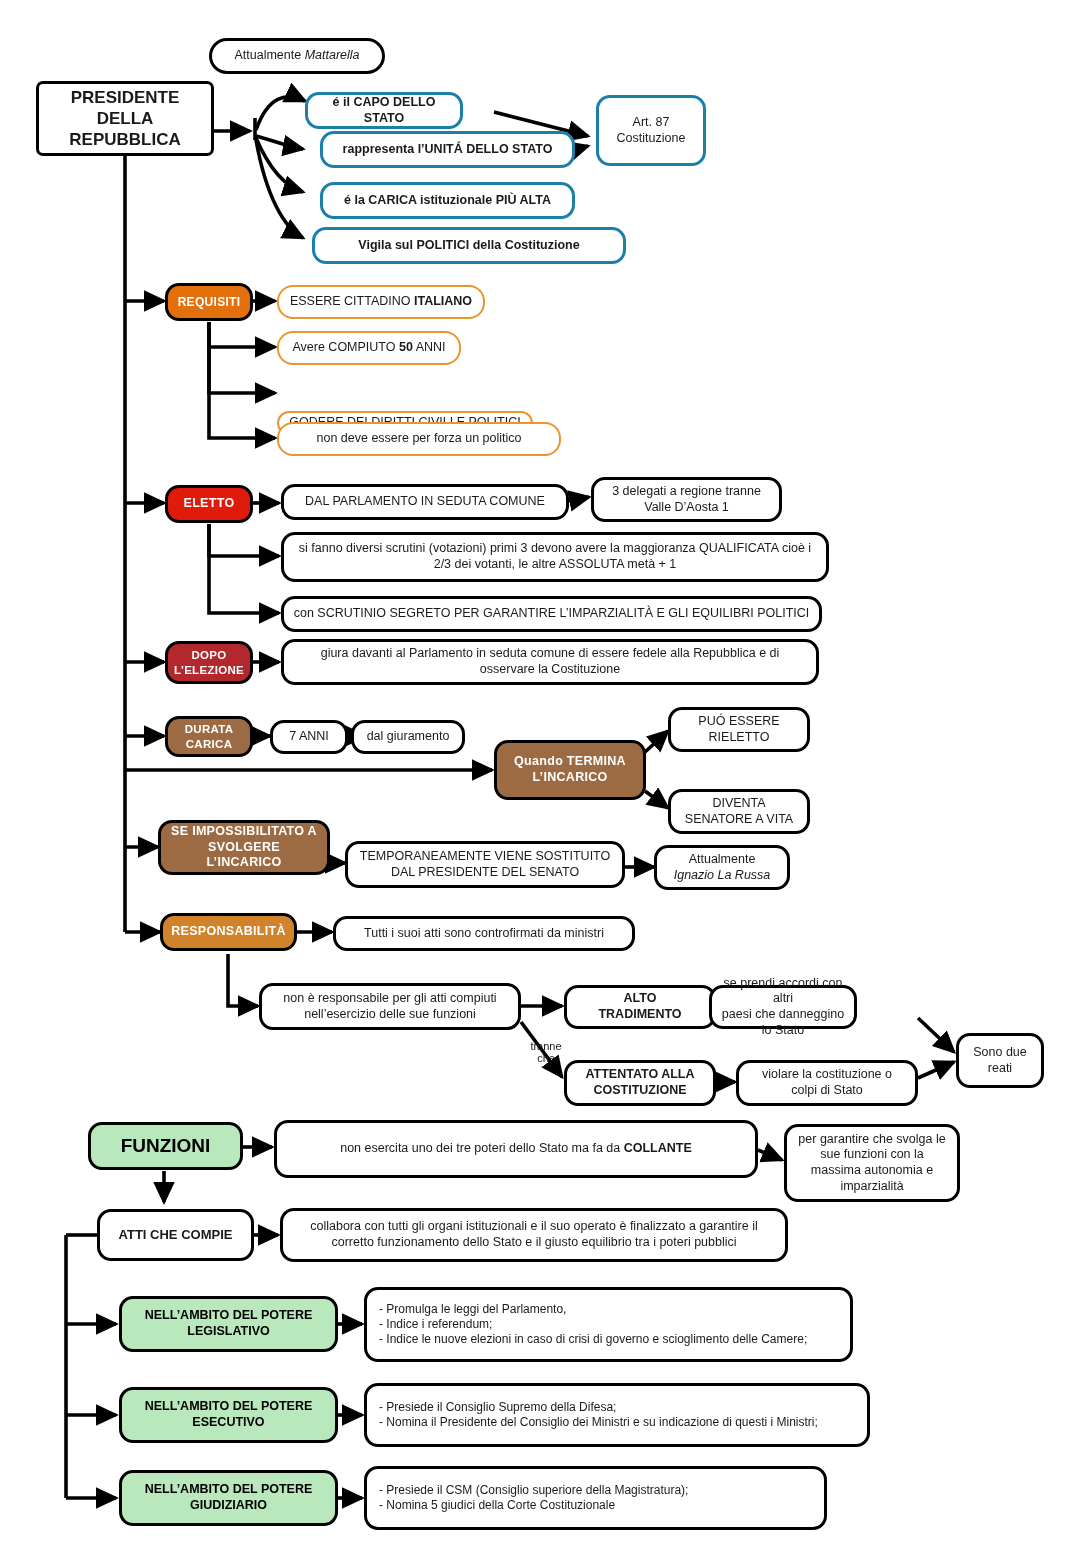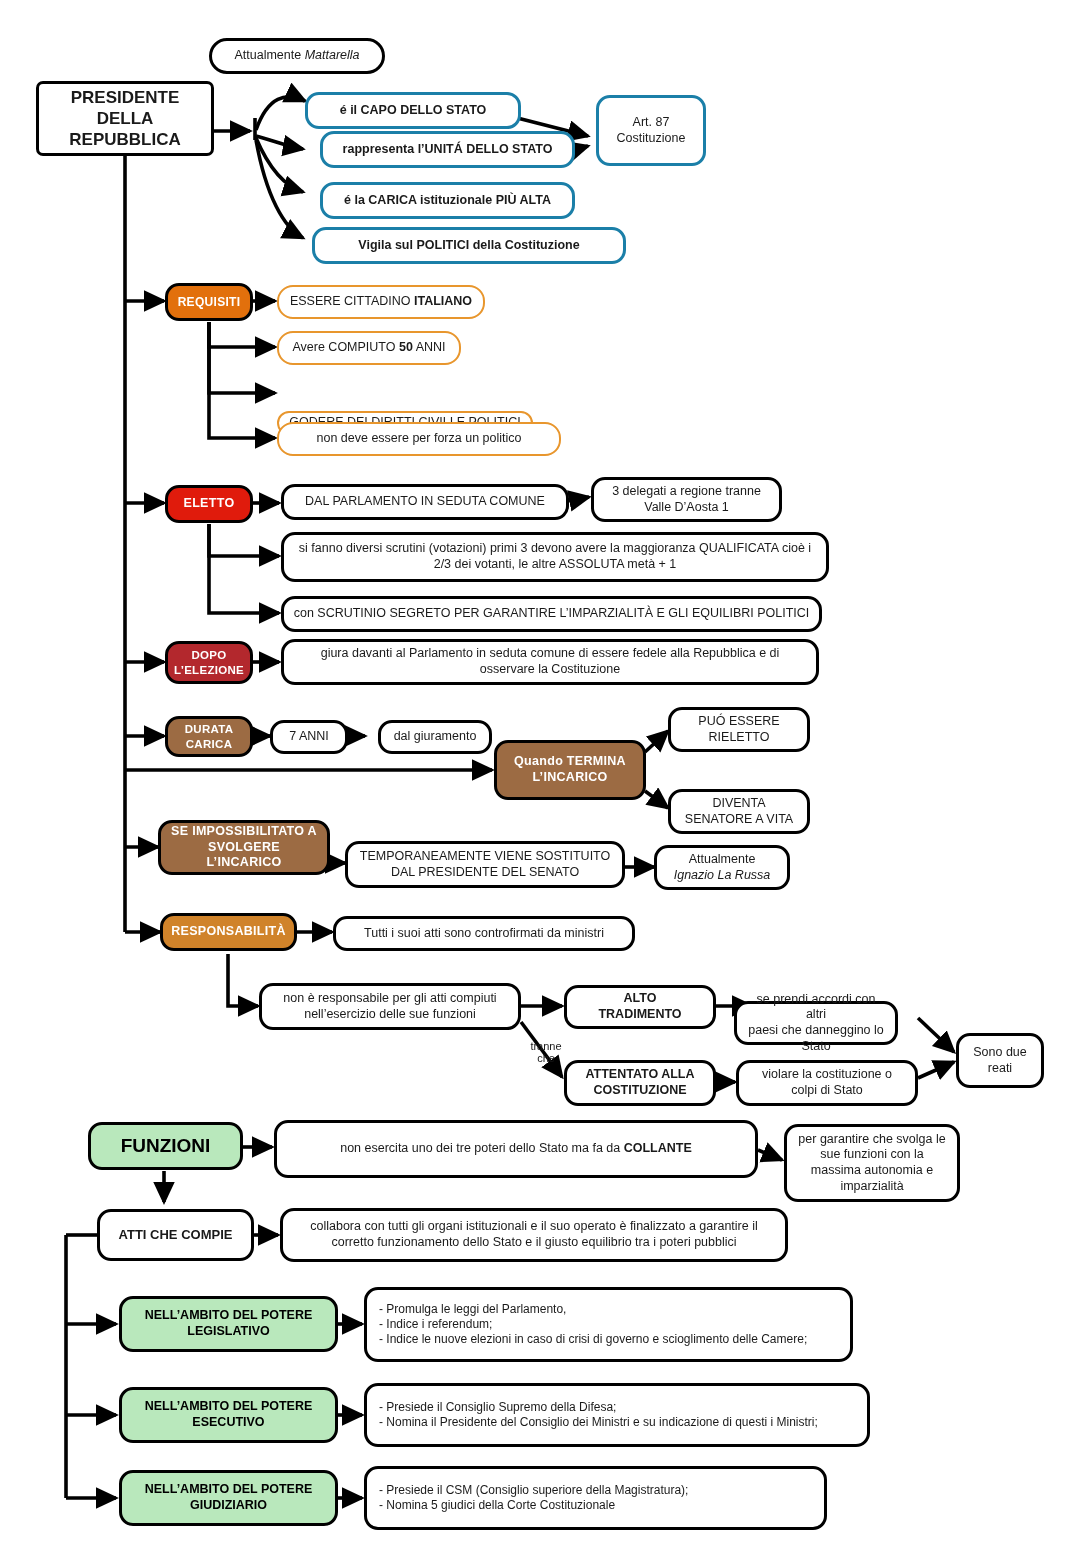--- a/index.html
+++ b/index.html
@@ -109,21 +109,21 @@
       <span>Attualmente </span><span class="it">Mattarella</span>
     </span>
   </div>
 
   <div class="node" style="left:36px;top:81px;width:178px;height:75px;font-size:17px;font-weight:bold;white-space:pre-line;border-radius:7px;">
     <span>PRESIDENTE
 DELLA
 REPUBBLICA</span>
   </div>
 
-  <div class="node blue" style="left:305px;top:92px;width:216px;height:37px;font-size:12.5px;">
+  <div class="node blue" style="left:305px;top:92px;width:158px;height:37px;font-size:12.5px;">
     <span><span>é il </span><span class="b">CAPO DELLO STATO</span></span>
   </div>
   <div class="node blue" style="left:320px;top:131px;width:255px;height:37px;font-size:12.5px;">
     <span><span>rappresenta l’</span><span class="b">UNITÁ DELLO STATO</span></span>
   </div>
   <div class="node blue" style="left:320px;top:182px;width:255px;height:37px;font-size:12.5px;">
     <span><span>é la </span><span class="b">CARICA istituzionale PIÙ ALTA</span></span>
   </div>
   <div class="node blue" style="left:312px;top:227px;width:314px;height:37px;font-size:12.5px;">
     <span><span class="b">Vigila sul POLITICI della Costituzione</span></span>
@@ -174,21 +174,21 @@
     <span>giura davanti al Parlamento in seduta comune di essere fedele alla Repubblica e di osservare la Costituzione</span>
   </div>
 
   <div class="node solid c-brown" style="left:165px;top:716px;width:88px;height:41px;font-size:11.5px;white-space:pre-line;">
     <span>DURATA
 CARICA</span>
   </div>
   <div class="node" style="left:270px;top:720px;width:78px;height:34px;font-size:12.5px;">
     <span>7 ANNI</span>
   </div>
-  <div class="node" style="left:378px;top:720px;width:114px;height:34px;font-size:12.5px;">
+  <div class="node" style="left:351px;top:720px;width:114px;height:34px;font-size:12.5px;">
     <span>dal giuramento</span>
   </div>
   <div class="node solid c-brown" style="left:494px;top:740px;width:152px;height:60px;font-size:12.5px;white-space:pre-line;">
     <span>Quando TERMINA
 L’INCARICO</span>
   </div>
   <div class="node" style="left:668px;top:707px;width:142px;height:45px;font-size:12.5px;white-space:pre-line;">
     <span>PUÓ ESSERE
 RIELETTO</span>
   </div>
@@ -222,21 +222,21 @@
     <span>non è responsabile per gli atti compiuti nell’esercizio delle sue funzioni</span>
   </div>
   <div class="lbl" style="left:524px;top:1027px;width:44px;white-space:pre-line;">
     <span>tranne
 che</span>
   </div>
   <div class="node" style="left:564px;top:985px;width:152px;height:44px;font-size:12.5px;font-weight:bold;white-space:pre-line;">
     <span>ALTO
 TRADIMENTO</span>
   </div>
-  <div class="node" style="left:734px;top:985px;width:164px;height:44px;font-size:12.5px;white-space:pre-line;margin-top:16px;">
+  <div class="node" style="left:709px;top:985px;width:148px;height:44px;font-size:12.5px;white-space:pre-line;">
     <span>se prendi accordi con altri
 paesi che danneggino lo Stato</span>
   </div>
   <div class="node" style="left:564px;top:1060px;width:152px;height:46px;font-size:12.5px;font-weight:bold;white-space:pre-line;">
     <span>ATTENTATO ALLA
 COSTITUZIONE</span>
   </div>
   <div class="node" style="left:736px;top:1060px;width:182px;height:46px;font-size:12.5px;white-space:pre-line;">
     <span>violare la costituzione o
 colpi di Stato</span>

